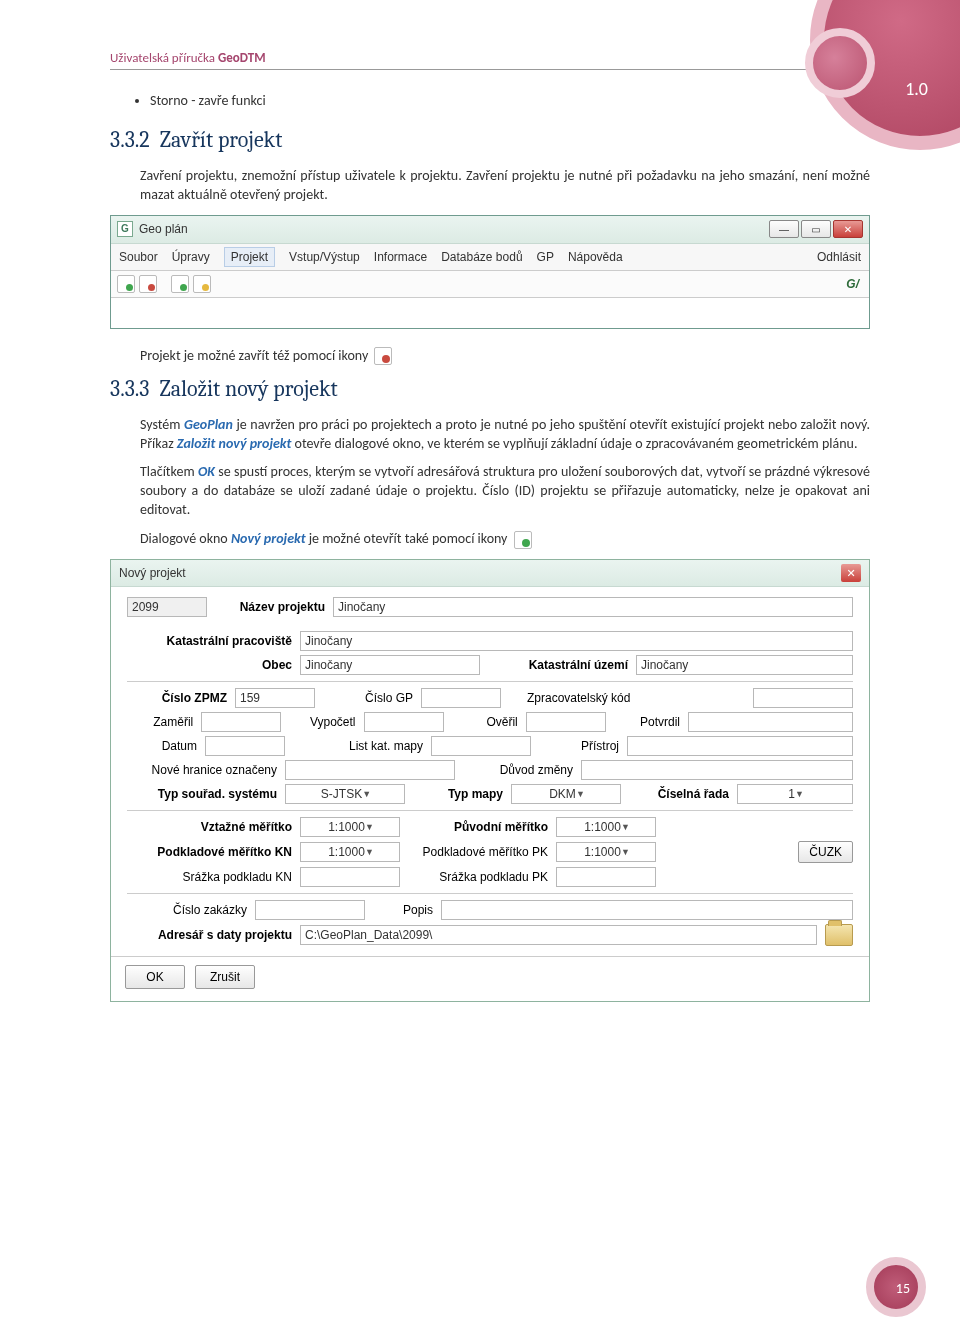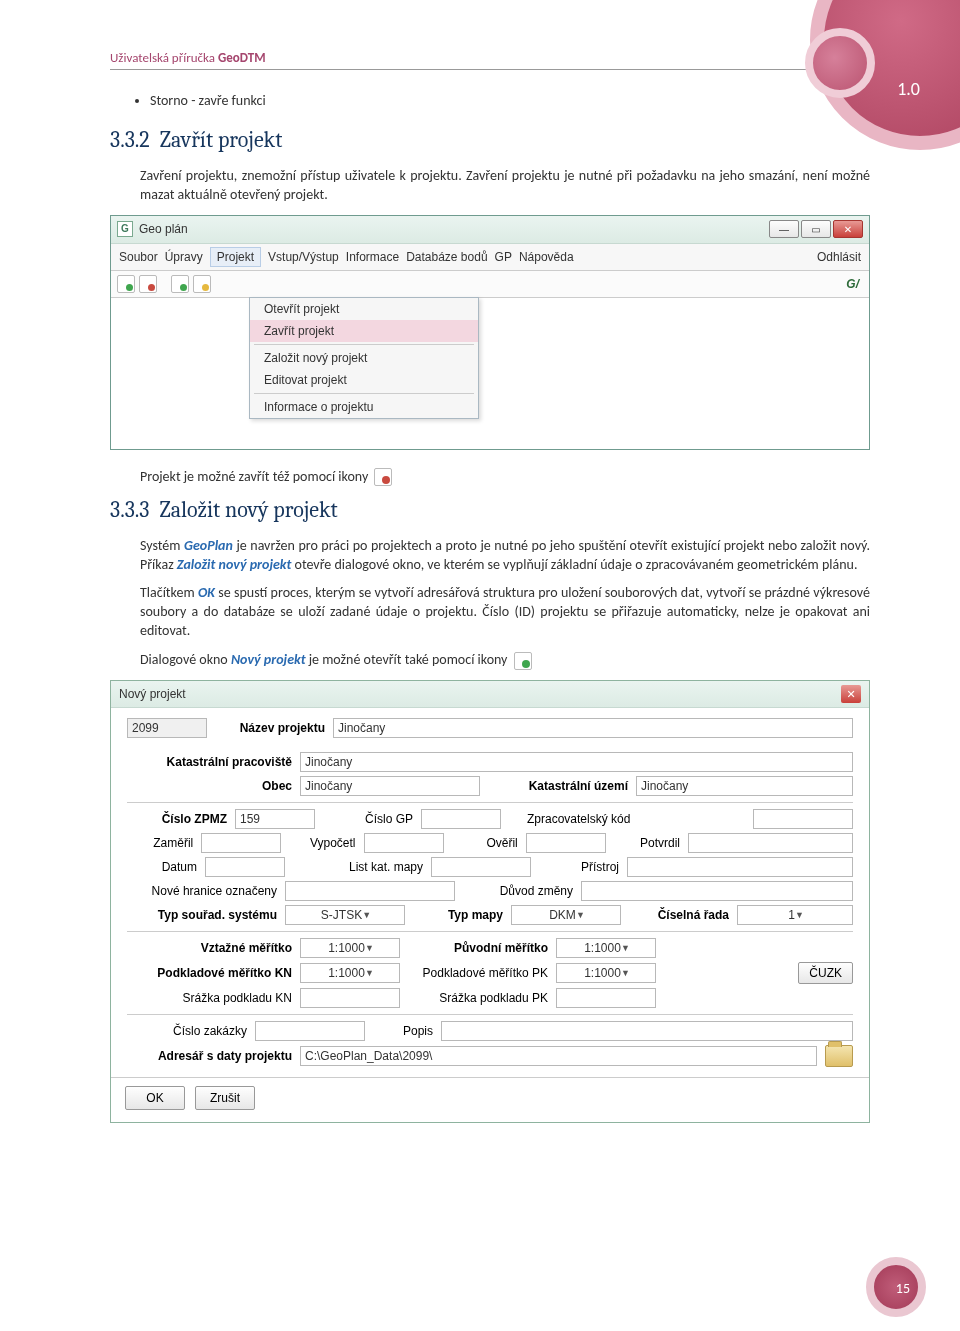--- a/index.html
+++ b/index.html
@@ -35,21 +35,21 @@
   .corner-deco .c2 {
     position: absolute;
     right: 85px; top: 28px;
     width: 70px; height: 70px;
     border-radius: 50%;
     background: radial-gradient(circle at 40% 40%, #d6809a 0%, #c05d79 80%);
     border: 8px solid #f0cdd7;
   }
   .version-badge {
     position: absolute;
-    top: 78px; right: 40px;
+    top: 78px; right: 32px;
     color: #fff;
     font-size: 18px;
     font-weight: 400;
   }
   .header-line {
     font-size: 13px;
     color: #a5466e;
     font-family: Calibri, Arial, sans-serif;
     padding-bottom: 4px;
     border-bottom: 1px solid #999;
@@ -100,21 +100,21 @@
     width: 30px; height: 18px; border: 1px solid #888; border-radius: 2px;
     display:flex; align-items:center; justify-content:center; font-size:10px;
     background: linear-gradient(#fdfdfd,#e7e7e7);
   }
   .winbtn .close { background: linear-gradient(#e89a95,#c9403a); color:#fff; border-color:#a63530;}
   .ss1-menubar {
     background: #f7f7f7;
     border-bottom: 1px solid #ccc;
     display:flex; align-items:center;
     padding: 3px 8px;
-    gap: 7px;
+    gap: 14px;
   }
   .ss1-menubar .mi { color:#333; }
   .ss1-menubar .mi.active { background:#e7eef7; padding:2px 6px; border:1px solid #b8cde6; }
   .ss1-menubar .spacer { flex:1; }
   .ss1-toolbar {
     display:flex; align-items:center; gap:4px;
     padding: 4px 6px;
     border-bottom:1px solid #ccc;
     background:#fbfbfb;
   }
@@ -279,31 +279,20 @@
     </div>
     <div class="ss1-toolbar">
       <span class="tbico green"></span>
       <span class="tbico red"></span>
       <span style="width:6px"></span>
       <span class="tbico green"></span>
       <span class="tbico yellow"></span>
       <span class="spacer"></span>
       <span class="gp">G/</span>
     </div>
-    <div style="position:relative;">
-      <div class="ss1-dropdown">
-        <div class="ditem">Otevřít projekt</div>
-        <div class="ditem hl">Zavřít projekt</div>
-        <div class="divider"></div>
-        <div class="ditem">Založit nový projekt</div>
-        <div class="ditem">Editovat projekt</div>
-        <div class="divider"></div>
-        <div class="ditem">Informace o projektu</div>
-      </div>
-    </div>
     <div class="ss1-body"></div>
   </div>
 
   <p>
     <span>Projekt je možné zavřít též pomocí ikony</span>
     <span class="inline-icon red"></span>
   </p>
 
   <h2 class="sec">
     <span class="num">3.3.3</span><span>Založit nový projekt</span>

